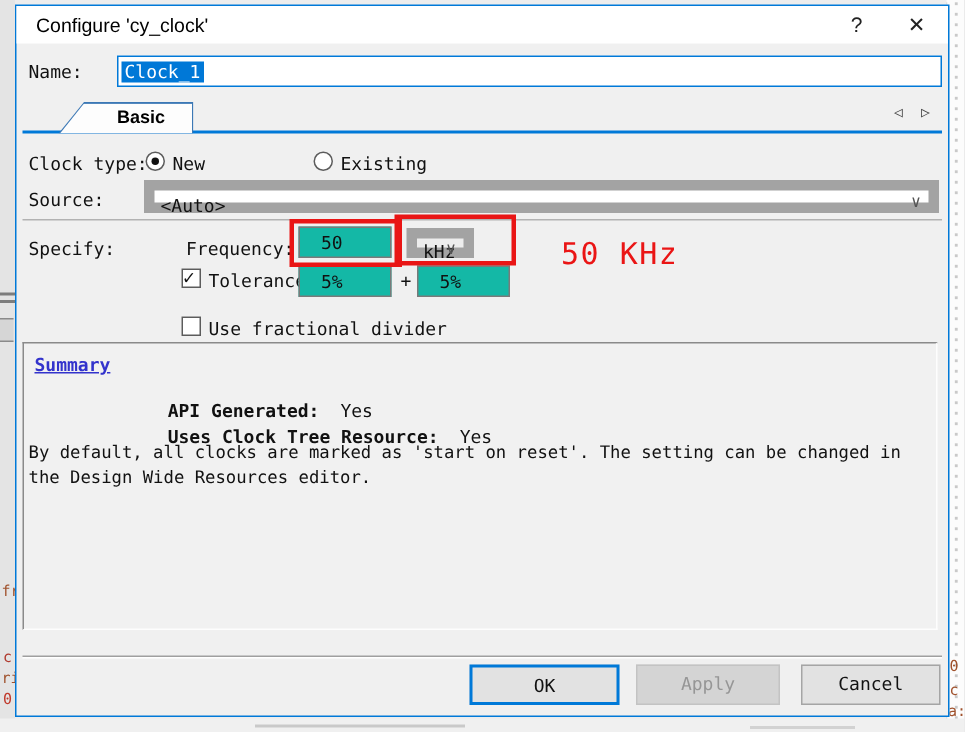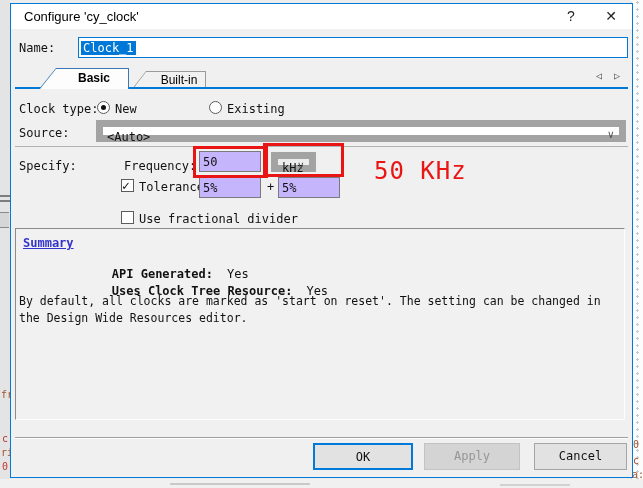--- a/index.html
+++ b/index.html
@@ -72,31 +72,31 @@
   }
   .radio.selected::after {
     content: ""; position: absolute; left: 3px; top: 3px; width: 5px; height: 5px; border-radius: 50%; background: #111;
   }
   .combo { position: absolute; background: #fff; border: 7px solid #a3a3a3; }
   .combo .combo-value { position: absolute; left: 4px; top: 0; line-height: 20px; white-space: pre; }
   .combo .chev { position: absolute; right: 5px; top: 1px; font-size: 11px; color: #555; }
   .src-combo { left: 85px; right: 6px; top: 116px; height: 22px; }
   .sep1 { position: absolute; left: 4px; right: 4px; top: 142px; height: 1px; background: #b2b2b2; }
   .txtinput {
-    position: absolute; background: #c4b5fd; border: 1px solid #7a7a7a; font-family: "DejaVu Sans Mono", monospace;
-    font-size: 12px; padding-left: 3px; color: #111;
+    position: absolute; background: #14b8a6; border: 1px solid #7a7a7a; font-family: "DejaVu Sans Mono", monospace;
+    font-size: 12px; padding-left: 14px; color: #111;
   }
   .freq-input { left: 188px; top: 147px; width: 62px; height: 21px; }
   .unit-combo { left: 260px; top: 148px; width: 45px; height: 20px; background: #ededed; }
   .unit-combo .combo-value { line-height: 18px; }
   .unit-combo .chev { top: 0; }
   .redbox { position: absolute; border: 3px solid #e91515; z-index: 5; pointer-events: none; }
   .redbox1 { left: 182px; top: 142px; width: 75px; height: 32px; }
   .redbox2 { left: 252px; top: 139px; width: 81px; height: 34px; }
-  .red-note { position: absolute; left: 363px; top: 153px; font-size: 24px; color: #ea1515; letter-spacing: 1px; z-index: 5; text-align: right; }
+  .red-note { position: absolute; left: 363px; top: 153px; font-size: 20px; color: #ea1515; letter-spacing: 1px; z-index: 5; text-align: right; }
   .checkbox { position: absolute; width: 13px; height: 13px; background: #fff; border: 1px solid #5c5c5c; }
   .checkbox .check { position: absolute; left: 0px; top: -2px; font-size: 13px; color: #111; }
   .tol-input1 { left: 188px; top: 173px; width: 62px; height: 21px; }
   .tol-input2 { left: 267px; top: 173px; width: 62px; height: 21px; }
   
   .summary {
     position: absolute; left: 4px; top: 224px; width: 610px; height: 192px;
     background: #f1f1f1; border: 1px solid; border-color: #8a8a8a #fdfdfd #fdfdfd #8a8a8a; padding-left: 37px;
   }
   .summary .heading { position: absolute; left: 7px; top: 7px; color: #3333cc; font-weight: bold; text-decoration: underline; }
@@ -150,25 +150,20 @@
 
     <span class="lbl" style="left:8px; top:37px;">Name:</span>
     <div class="name-input">
       <span class="selection">Clock_1</span>
     </div>
 
     <div class="tab tab-basic">
       <div class="shape"></div>
       <div class="fill"></div>
       <span class="tab-label">Basic</span>
-    </div>
-    <div class="tab tab-built">
-      <div class="shape"></div>
-      <div class="fill"></div>
-      <span class="tab-label">Built-in</span>
     </div>
     <div class="tab-line"></div>
     <div class="tab-arrows">
       <span>◁</span>
       <span>▷</span>
     </div>
 
     <span class="lbl" style="left:8px; top:98px;">Clock type:</span>
     <span class="radio selected" style="left:86px; top:97px;"></span>
     <span class="lbl" style="left:104px; top:98px;">New</span>

